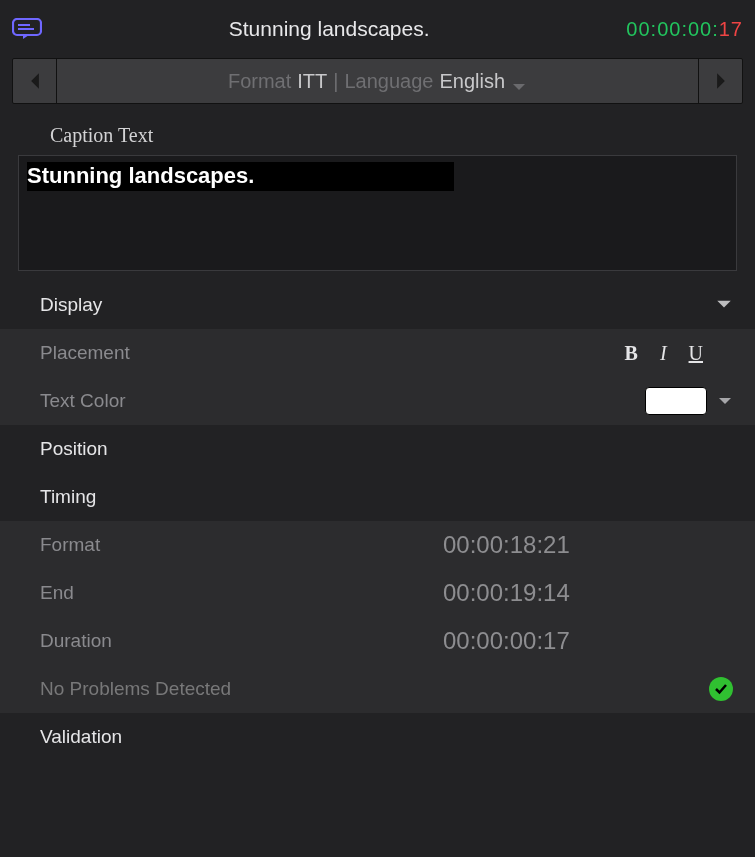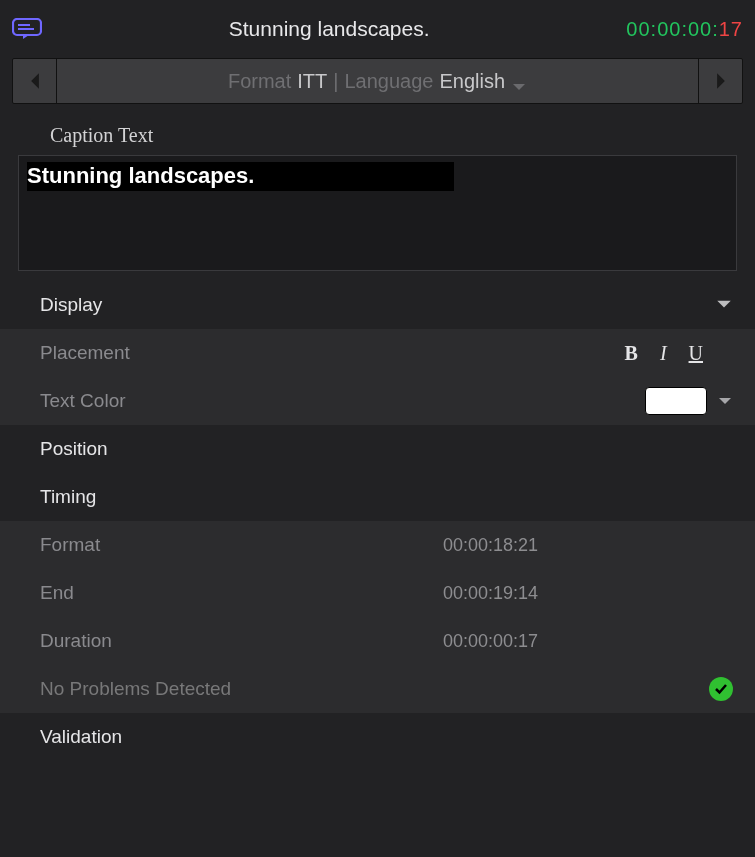--- a/index.html
+++ b/index.html
@@ -135,21 +135,21 @@
   
   .place-icons { display: flex; gap: 16px; align-items: center; margin-right: 4px; }
   .place-icons svg { width: 22px; height: 20px; display: block; }
   .place-top  { color: #bdbdbf; }
   .place-bot  { color: #6e68f5; }
 
   
   .time-cell {
     flex: 0 0 290px;
     color: #8d8d90;
-    font-size: 18px;
+    font-size: 24px;
     font-variant-numeric: tabular-nums;
   }
 
   
   .check {
     width: 24px; height: 24px;
     border-radius: 50%;
     background: #30c031;
     display: flex; align-items: center; justify-content: center;
   }

